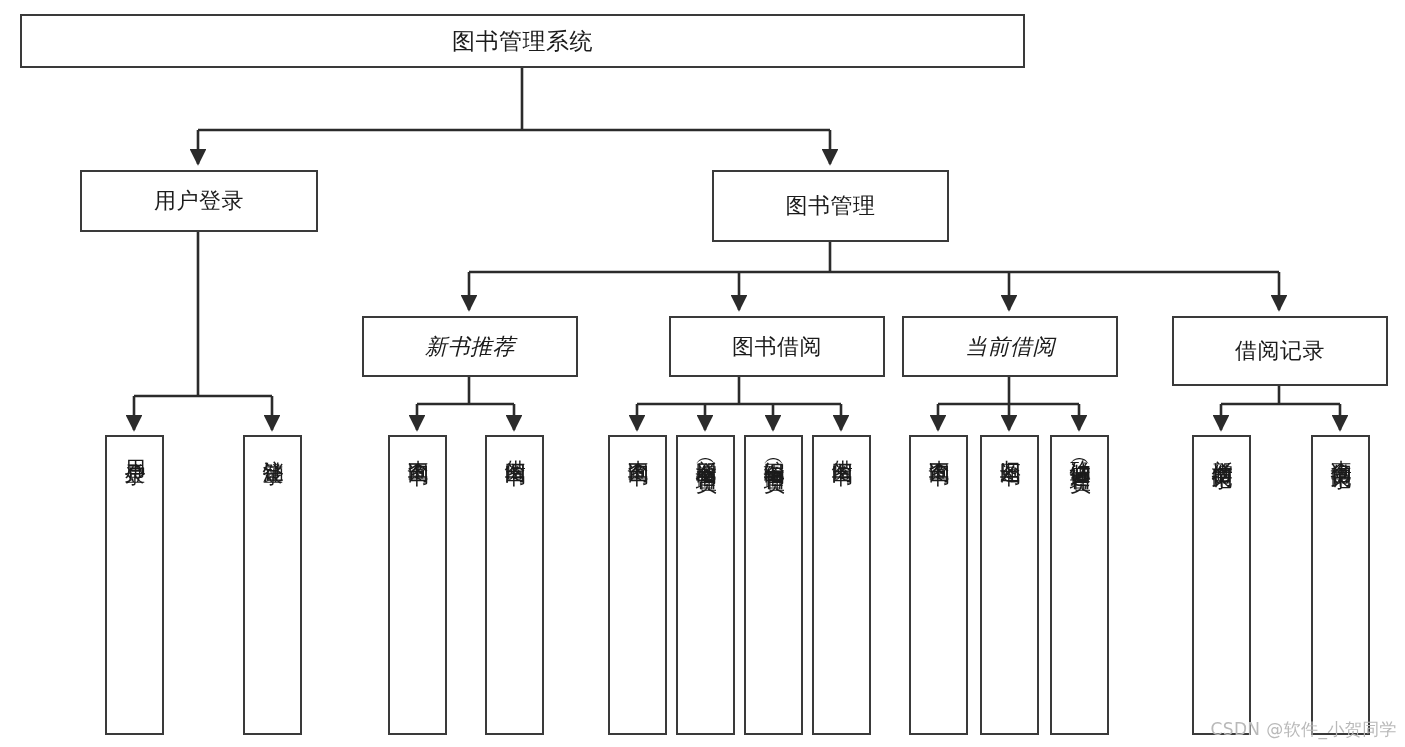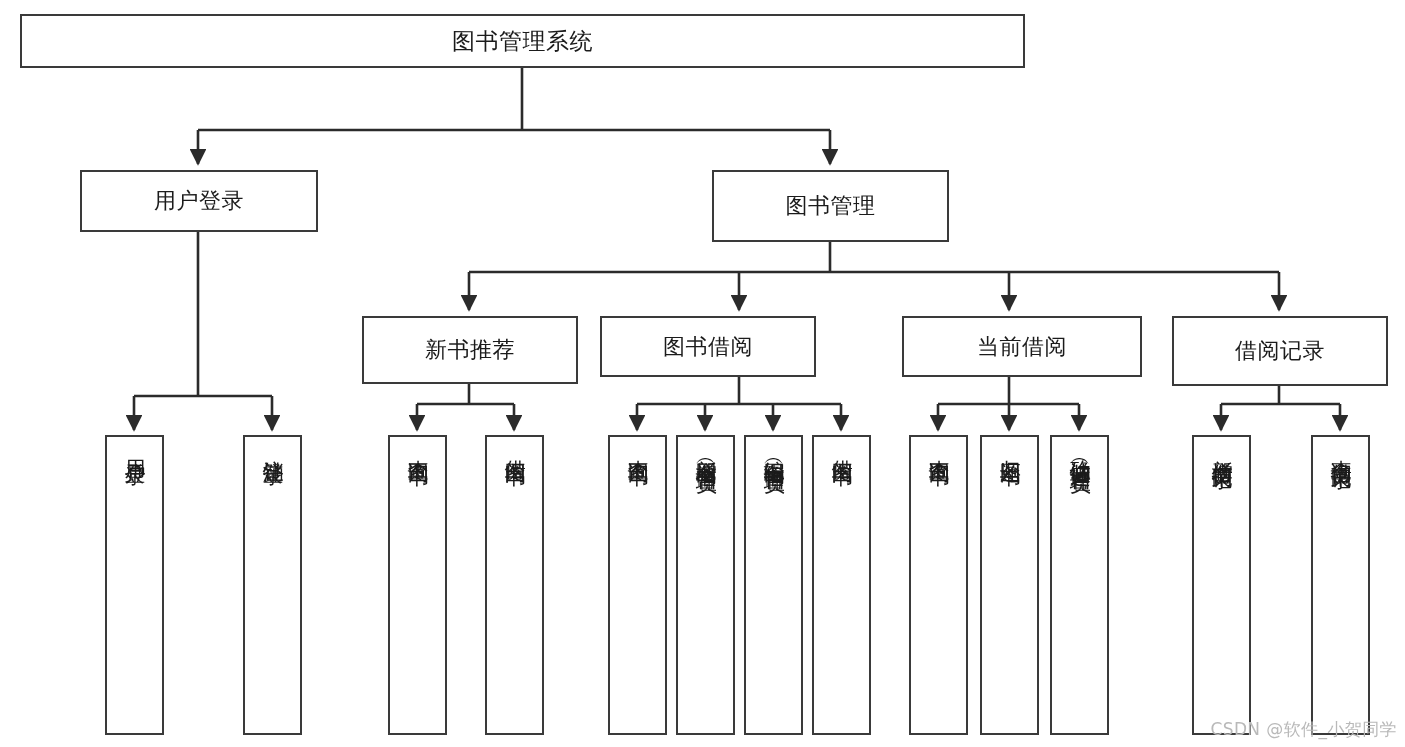--- a/index.html
+++ b/index.html
@@ -133,27 +133,27 @@
     <span class="label">图书管理系统</span>
   </div>
 
   <div class="node horiz" style="left:80px; top:170px; width:238px; height:62px;">
     <span class="label">用户登录</span>
   </div>
   <div class="node horiz" style="left:712px; top:170px; width:237px; height:72px;">
     <span class="label">图书管理</span>
   </div>
 
-  <div class="node horiz" style="left:362px; top:316px; width:216px; height:68px;">
+  <div class="node horiz" style="left:362px; top:316px; width:216px; height:61px;font-style:italic;">
     <span class="label">新书推荐</span>
   </div>
-  <div class="node horiz" style="left:600px; top:316px; width:216px; height:61px;">
+  <div class="node horiz" style="left:669px; top:316px; width:216px; height:61px;">
     <span class="label">图书借阅</span>
   </div>
-  <div class="node horiz" style="left:902px; top:316px; width:240px; height:61px;">
+  <div class="node horiz" style="left:902px; top:316px; width:216px; height:61px;font-style:italic;">
     <span class="label">当前借阅</span>
   </div>
   <div class="node horiz" style="left:1172px; top:316px; width:216px; height:70px;">
     <span class="label">借阅记录</span>
   </div>
 
   <div class="node vert" style="left:105px; top:435px; width:59px; height:300px;">
     <span class="label">用户登录</span>
   </div>
   <div class="node vert" style="left:243px; top:435px; width:59px; height:300px;">

